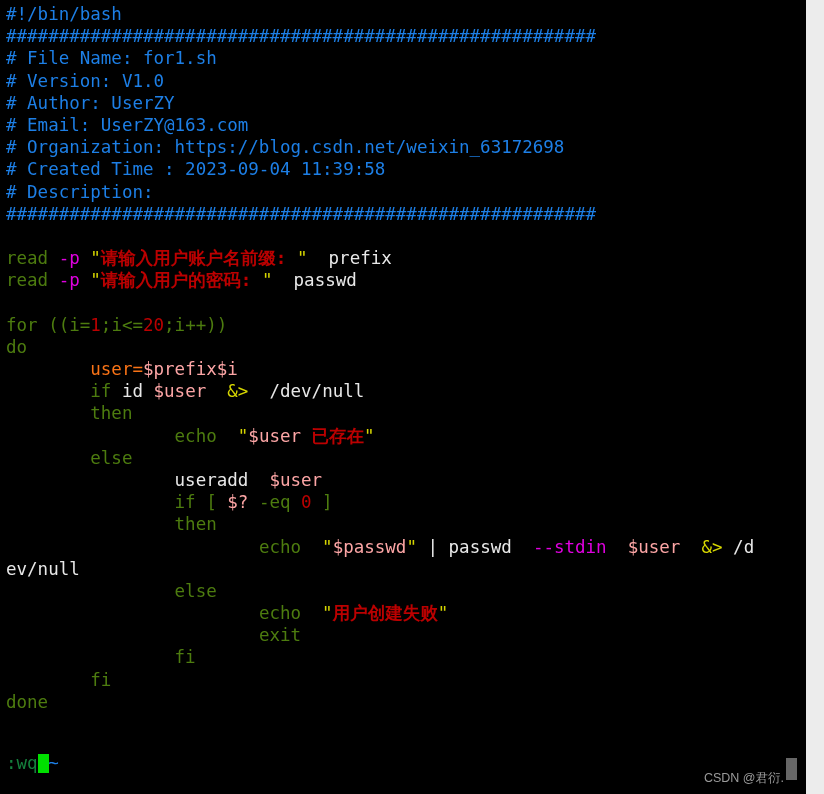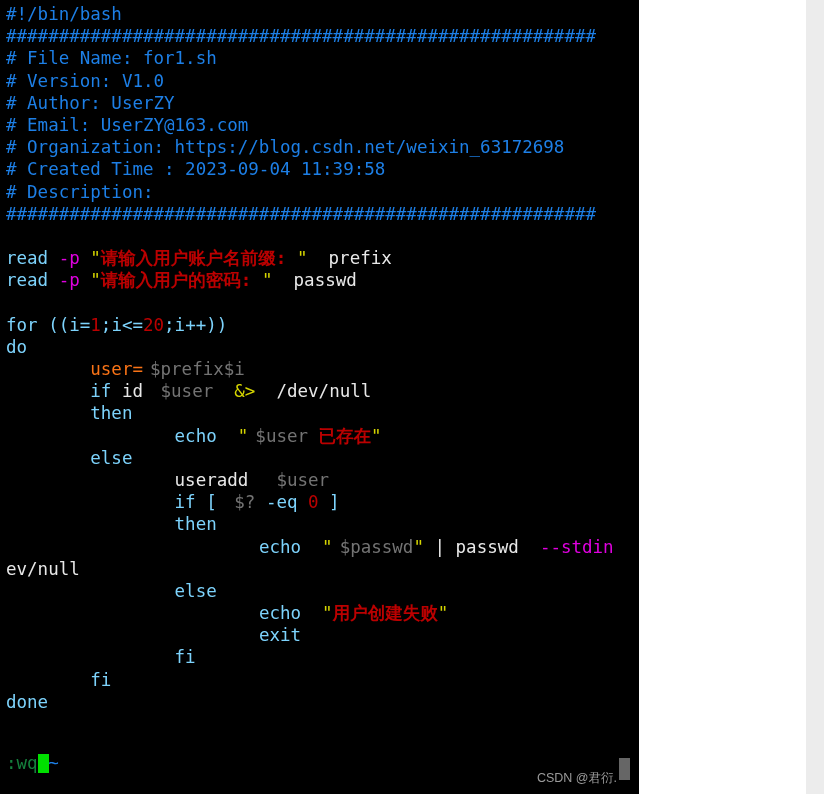--- a/index.html
+++ b/index.html
@@ -10,21 +10,21 @@
   body {
     width: 824px;
     height: 794px;
     overflow: hidden;
     font-family: "DejaVu Sans Mono", "Liberation Mono", monospace;
   }
   #terminal {
     position: absolute;
     left: 0;
     top: 0;
-    width: 639px;
+    width: 806px;
     height: 794px;
     background: #000000;
     overflow: hidden;
   }
   #right-strip {
     position: absolute;
     left: 806px;
     top: 0;
     width: 18px;
     height: 794px;
@@ -39,23 +39,23 @@
     line-height: 22.2px;
     letter-spacing: 0px;
     white-space: pre;
   }
   .ln {
     height: 22.2px;
     white-space: pre;
   }
   
   .cmt   { color: #1d7fe6; }
-  .kw    { color: #7dd3fc; }
+  .kw    { color: #4d7c0f; }
   .plain { color: #e8e8e8; }
-  .var   { color: #737373; margin-left: 7px; }
+  .var   { color: #fca5a5; }
   .num   { color: #bb0000; }
   .str   { color: #bb0000; font-weight: bold; }
   .quote { color: #d6d600; }
   .assign{ color: #f97316; }
   .redir { color: #d6d600; }
   .opt   { color: #e000e0; }
   .pipe  { color: #e8e8e8; }
   .tilde { color: #1d7fe6; }
   .cmdline { color: #15803d; }
   .cursor {

